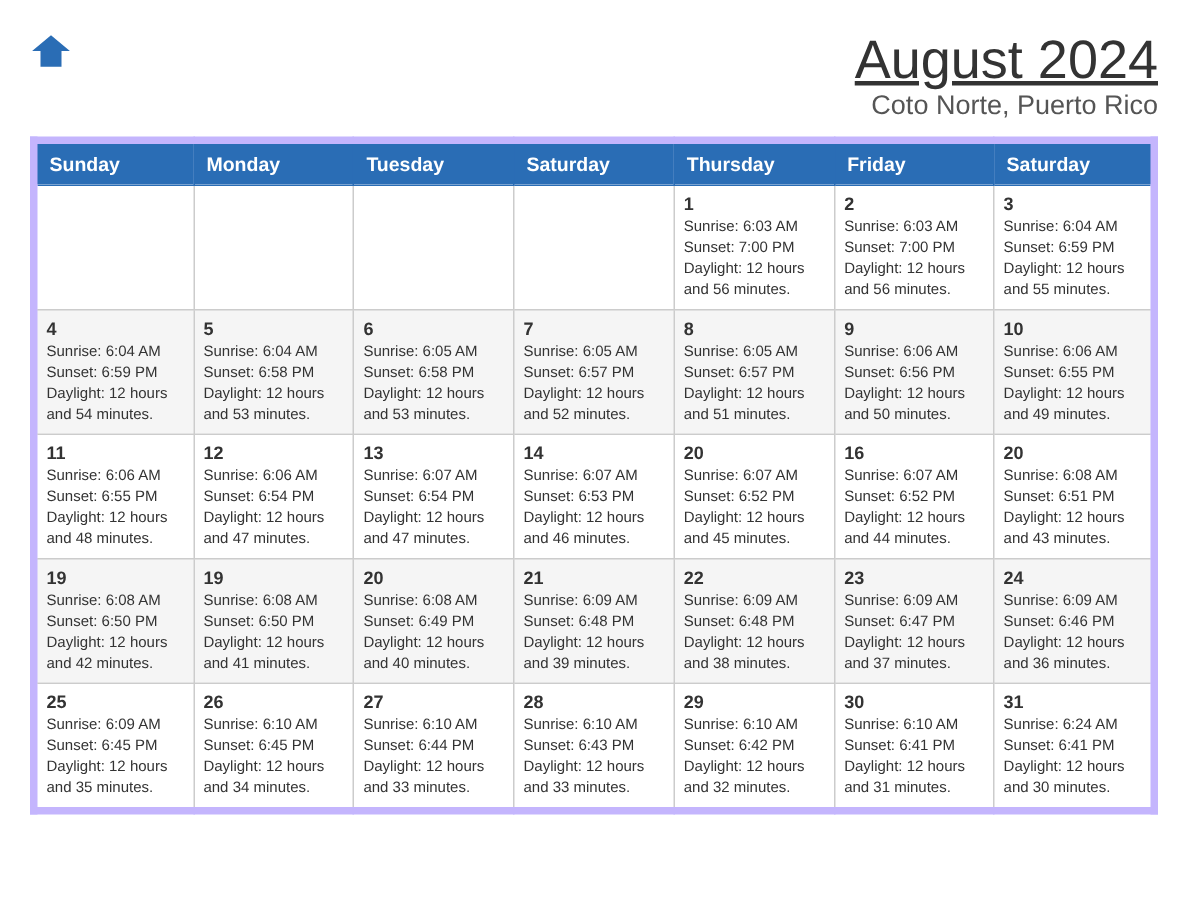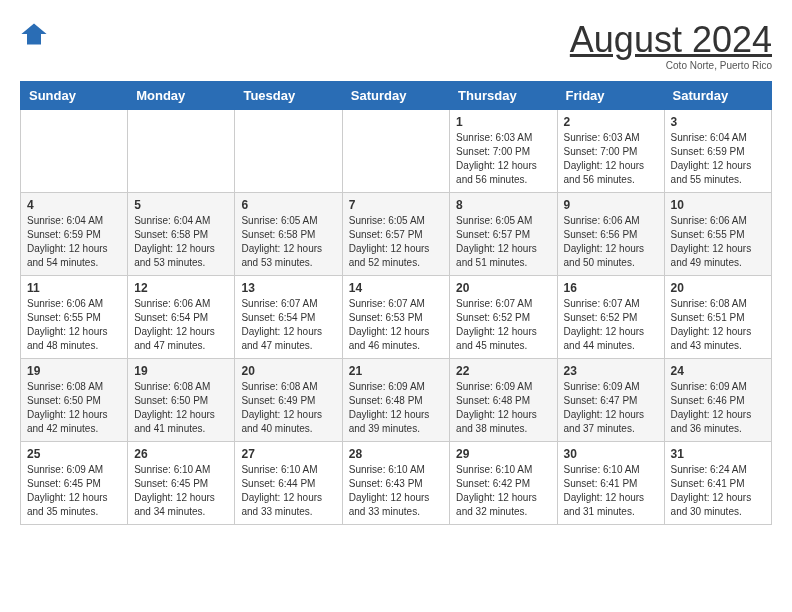--- a/index.html
+++ b/index.html
@@ -36,27 +36,27 @@
       text-align: right;
     }
     .month-title {
       font-size: 36px;
       font-weight: 300;
       color: #333;
       line-height: 1.1;
       text-decoration: underline;
     }
     .location {
-      font-size: 10px;
+      font-size: 18px;
       color: #555;
     }
     .calendar {
       width: 100%;
       border-collapse: collapse;
-      border: 1px solid #c4b5fd;
+      border: 5px solid #c4b5fd;
     }
     .calendar th {
       background-color: #2a6db5;
       color: #fff;
       text-align: left;
       padding: 6px 8px;
       font-size: 13px;
       font-weight: 600;
       border: 1px solid #2a6db5;
     }

